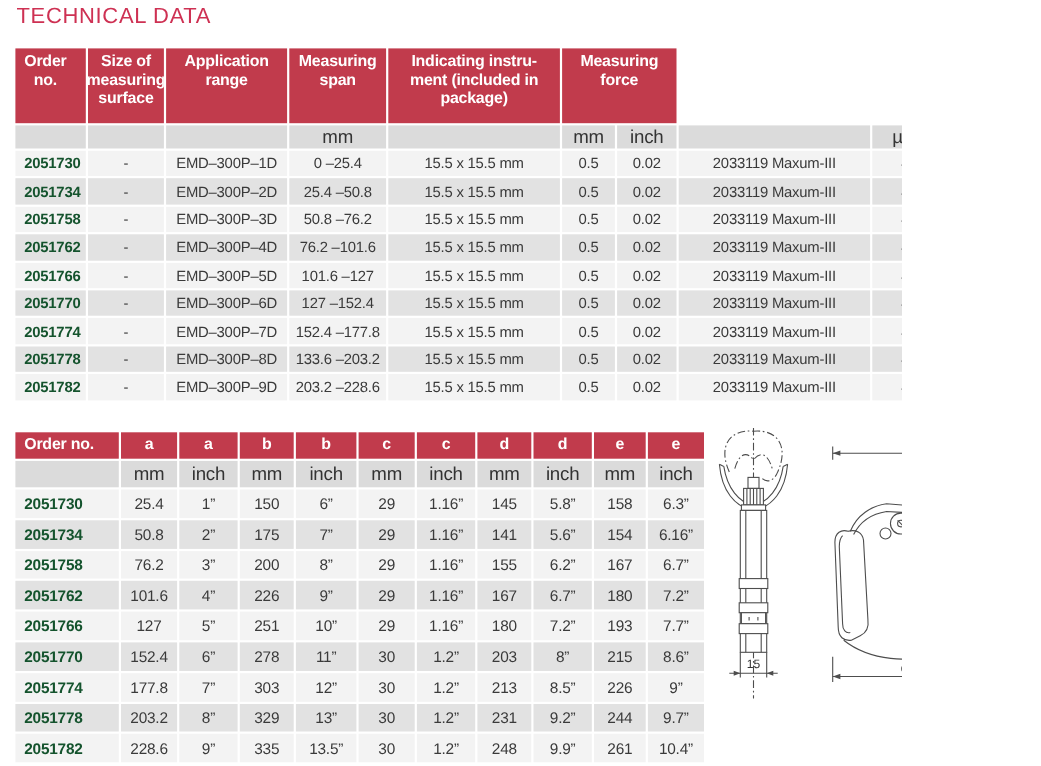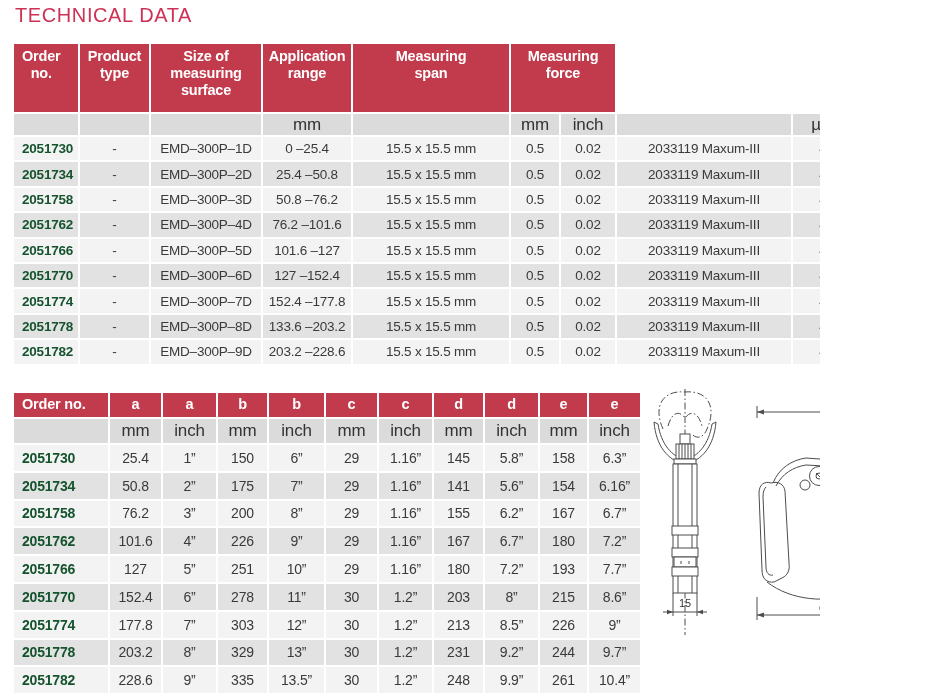--- a/index.html
+++ b/index.html
@@ -50,28 +50,30 @@
 </head>
 <body>
 
 <div class="page">
 
   <div class="title">TECHNICAL DATA</div>
 
   <div class="sect trow t1h">
     <div class="hcell left">Order
 no.</div>
-    <div class="hcell">Product type</div>
     <div class="hcell">Size of
 measuring
 surface</div>
     <div class="hcell">Application
 range</div>
     <div class="hcell">Measuring
 span</div>
+    <div class="hcell">Indicating instru-
+ment (included in
+package)</div>
     <div class="hcell">Measuring
 force</div>
   </div>
 
   <div class="sect trow t1cols t1u units">
     <div class="cell"></div>
     <div class="cell"></div>
     <div class="cell"></div>
     <div class="cell">mm</div>
     <div class="cell"></div>

